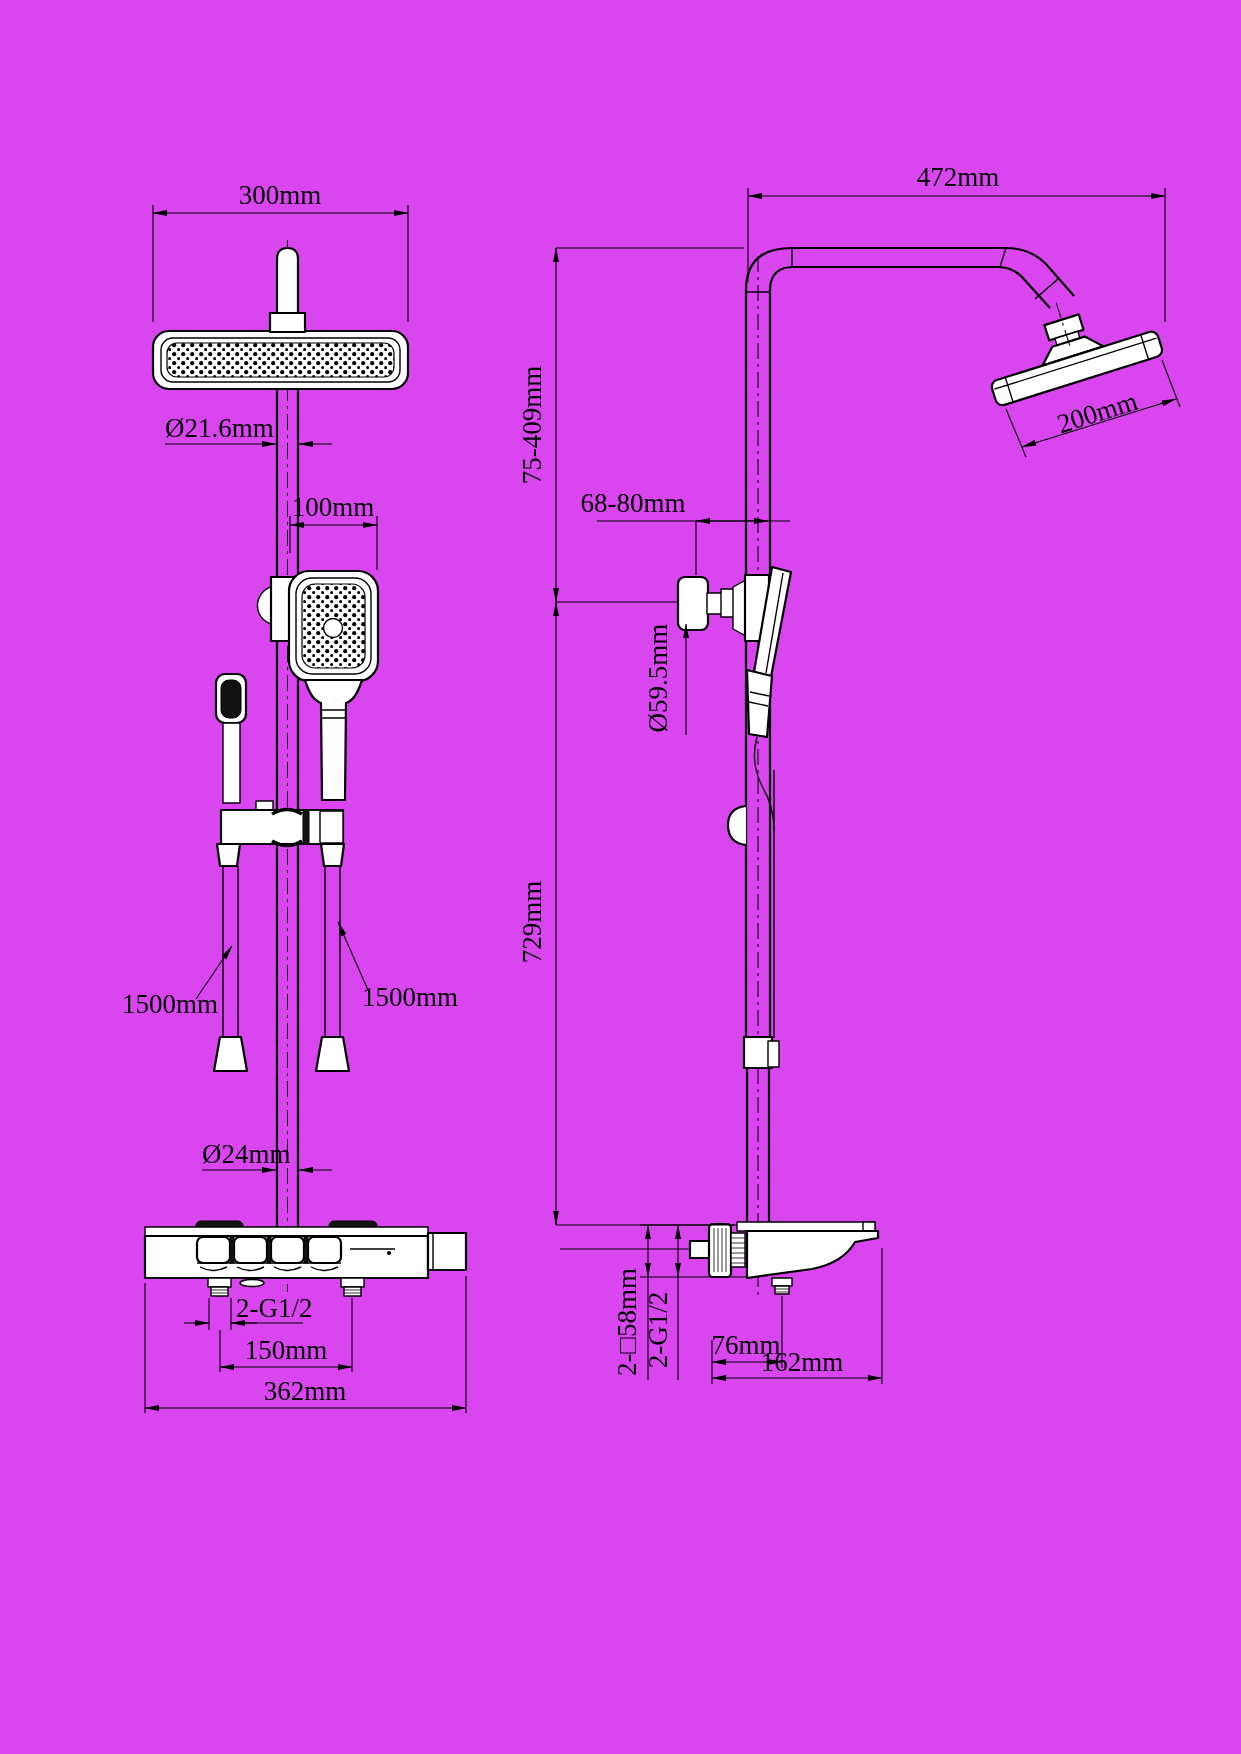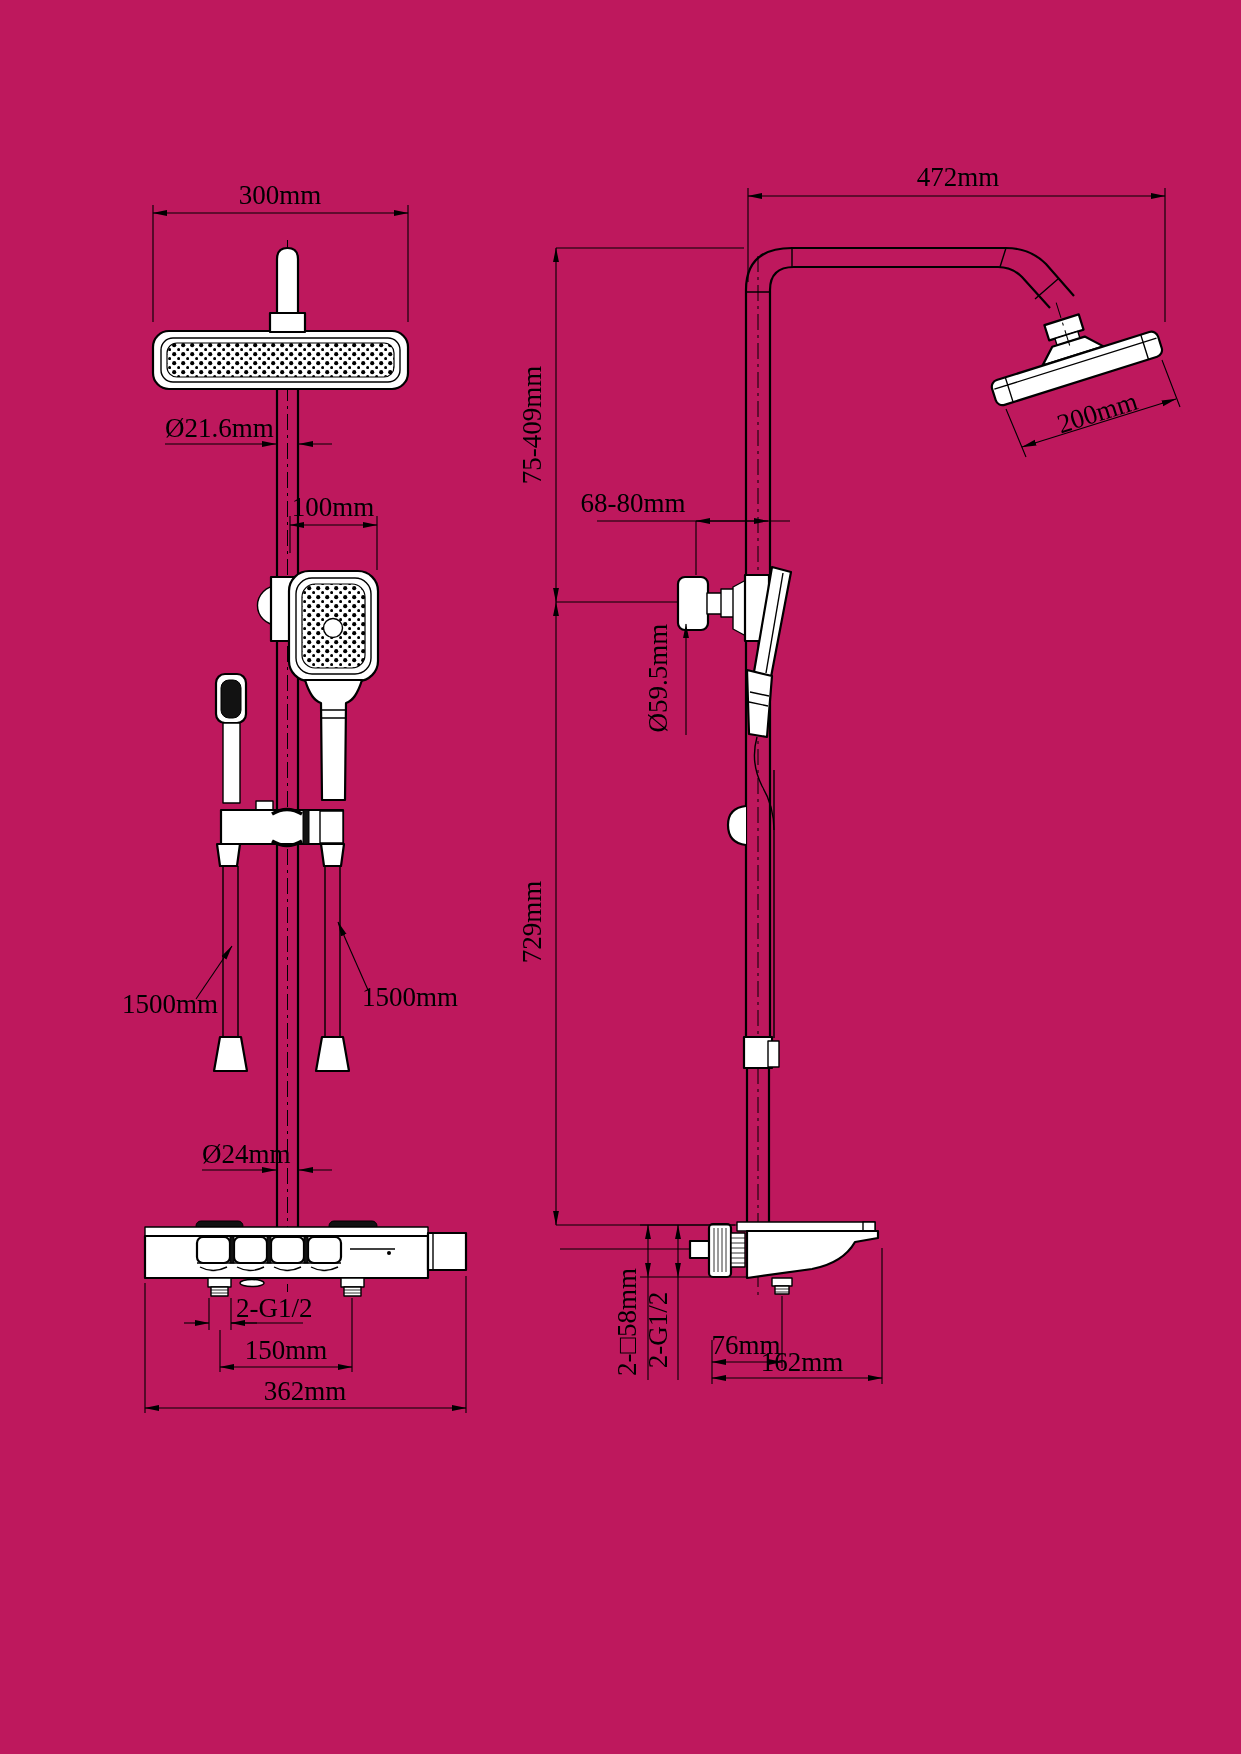--- a/index.html
+++ b/index.html
@@ -1,16 +1,16 @@
 <!DOCTYPE html>
 <html><head>
 <meta charset="utf-8">
 <style>
   html,body { margin:0; padding:0; background:#ffffff; }
-  .page { width:1241px; height:1754px; background:#be185d; position:relative; overflow:hidden; }
+  .page { width:1241px; height:1754px; background:#d946ef; position:relative; overflow:hidden; }
   svg text {
     font-family:"Liberation Serif","DejaVu Serif","DejaVu Sans",serif;
     font-size:27px; fill:#000;
   }
   .ln  { fill:none; stroke:#000; stroke-width:1.4; }
   .ln2 { fill:none; stroke:#000; stroke-width:2.2; }
   .fw  { fill:#fff; stroke:#000; stroke-width:2.2; stroke-linejoin:round; }
   .fw1 { fill:#fff; stroke:#000; stroke-width:1.4; stroke-linejoin:round; }
   .dim { fill:none; stroke:#000; stroke-width:1.1; }
   .cl  { fill:none; stroke:#000; stroke-width:1; stroke-dasharray:16 5 3 5; }

